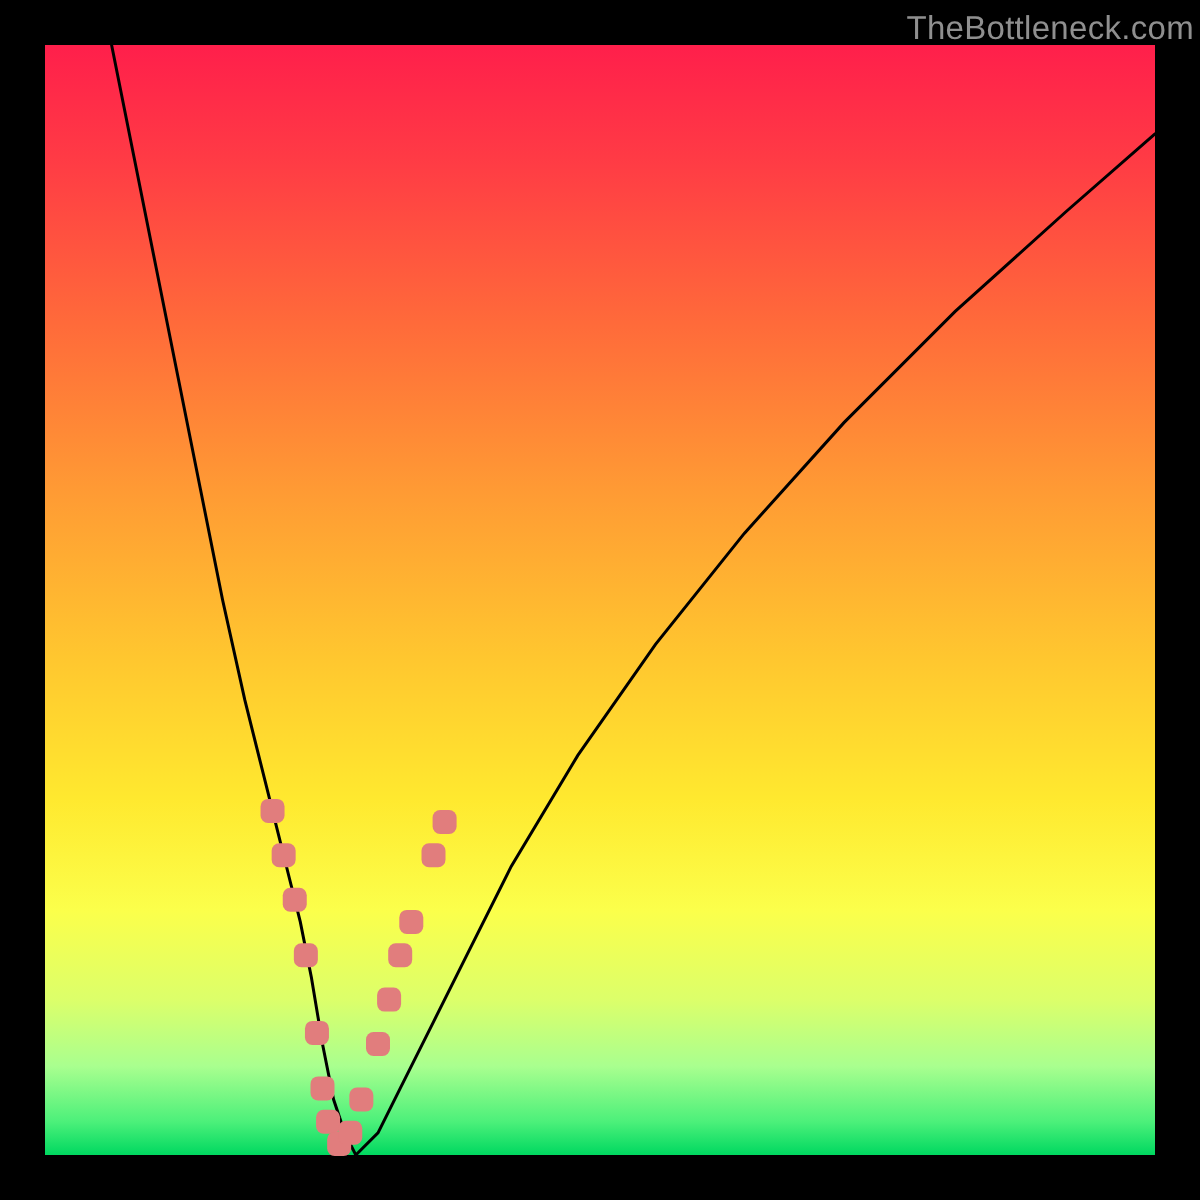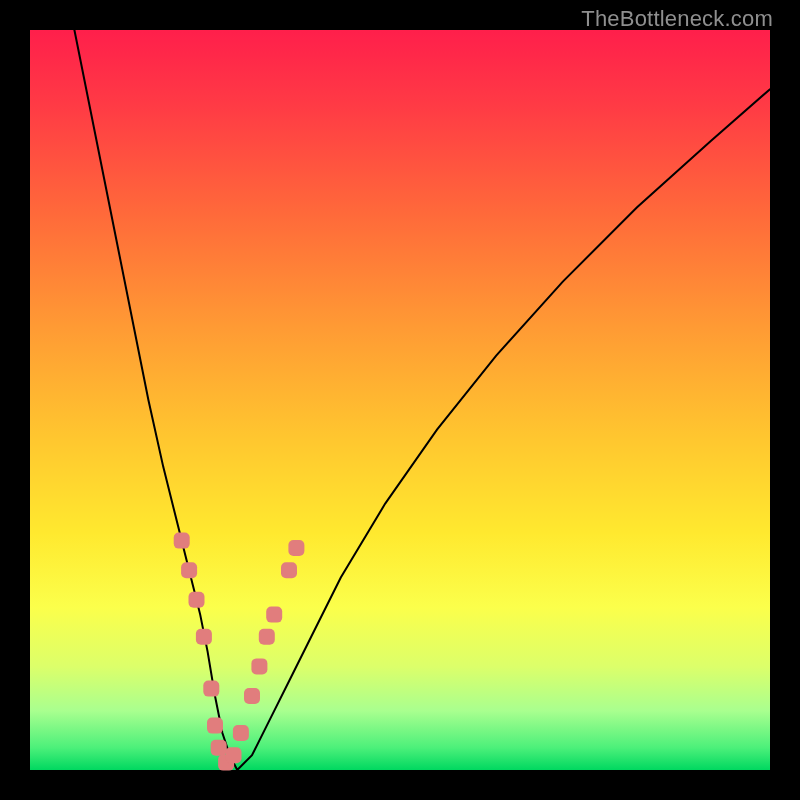--- a/index.html
+++ b/index.html
@@ -34,21 +34,21 @@
       #fbff4b 78%,
       #dcff6a 86%,
       #a9ff8f 92%,
       #4cf07a 97%,
       #00d860 100%
     );
   }
   .watermark {
     position: absolute;
     top: 6px;
-    right: 27px;
+    right: 4px;
     color: #8f8f8f;
     font-size: 22px;
     font-weight: 400;
     letter-spacing: 0.2px;
     user-select: none;
   }
   svg.curve {
     position: absolute;
     inset: 0;
     width: 100%;

